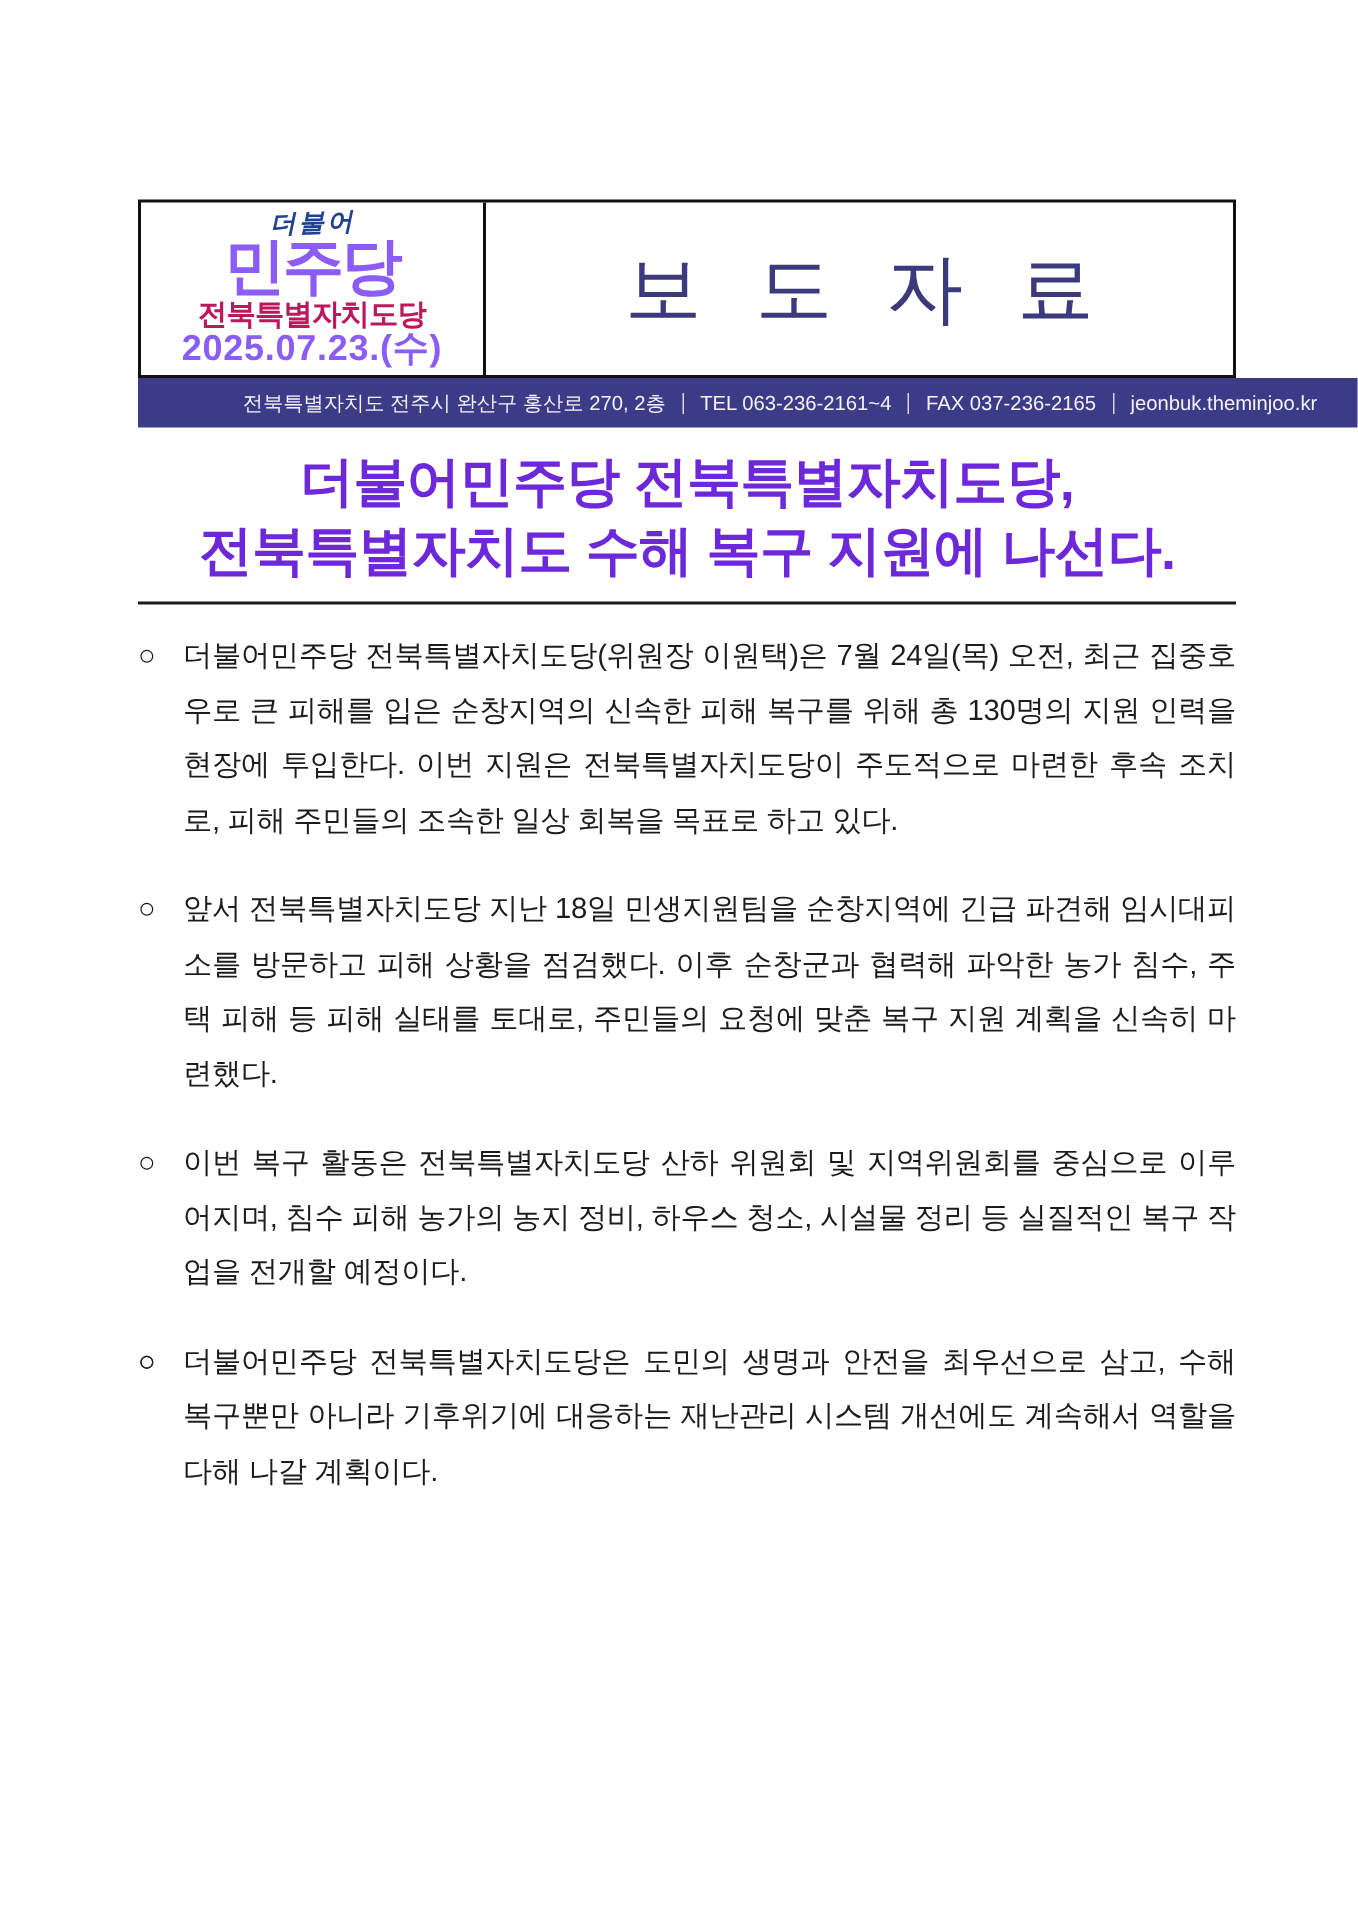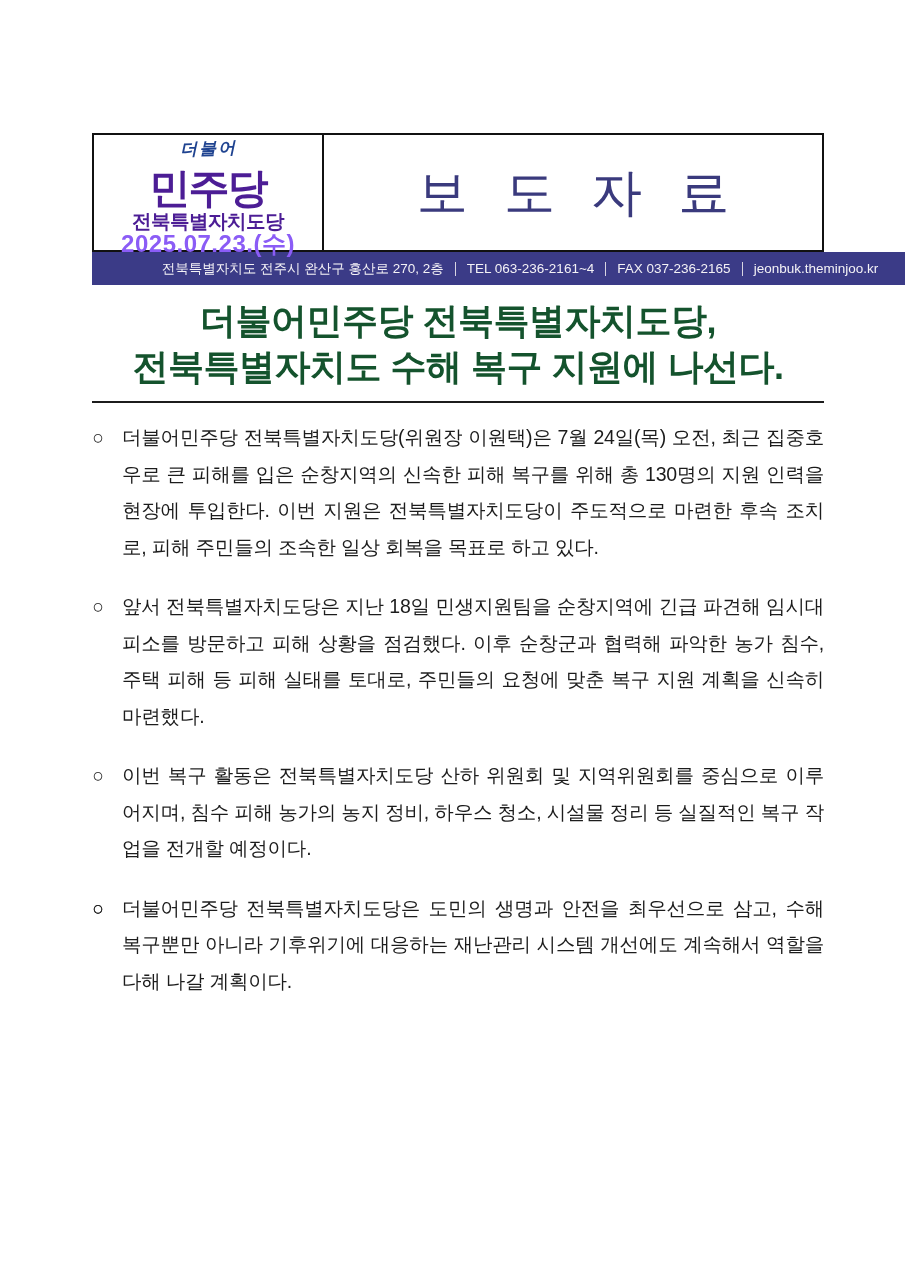--- a/index.html
+++ b/index.html
@@ -30,27 +30,26 @@
     padding-top: 5px; padding-bottom: 5px;
   }
   .logo-script {
     font-size: 17px; font-weight: 700; font-style: italic;
     color: #1f4390; letter-spacing: 2px;
     transform: rotate(-2deg);
     line-height: 1;
   }
   .logo-main {
     font-size: 41px; font-weight: 900;
-    color: #4c1d95; letter-spacing: -2px;
+    color: #8b5cf6; letter-spacing: -2px;
     line-height: 1.02;
-    margin-top: 11px;
   }
   .logo-branch {
     font-size: 19.5px; font-weight: 900;
-    color: #4c1d95; letter-spacing: -0.5px;
+    color: #be185d; letter-spacing: -0.5px;
     line-height: 1.15;
   }
   .logo-date {
     margin-top: auto;
     font-size: 24px; font-weight: 600;
     color: #8b5cf6; letter-spacing: 0.5px;
     line-height: 1;
   }
   .press-cell {
     flex: 1;
@@ -77,21 +76,21 @@
     border-left: 1px solid #d8d5e2;
     height: 14px;
     margin: 0 11px;
   }
   .contact-bar .seg { line-height: 1; }
 
   
   .headline {
     margin-top: 13px;
     text-align: center;
-    color: #14532d;
+    color: #6d28d9;
     font-size: 36px; font-weight: 600;
     line-height: 46px;
     letter-spacing: -0.5px;
   }
   .sub-headline {
     margin-top: 5px;
     text-align: center;
     color: #161616;
     font-size: 22.5px; font-weight: 400;
     letter-spacing: 0.5px;
@@ -157,21 +156,21 @@
 
   <hr class="title-divider">
 
   <div class="body-block">
     <div class="para">
       <span class="bullet">○</span>
       <span>더불어민주당 전북특별자치도당(위원장 이원택)은 7월 24일(목) 오전, 최근 집중호우로 큰 피해를 입은 순창지역의 신속한 피해 복구를 위해 총 130명의 지원 인력을 현장에 투입한다. 이번 지원은 전북특별자치도당이 주도적으로 마련한 후속 조치로, 피해 주민들의 조속한 일상 회복을 목표로 하고 있다.</span>
     </div>
     <div class="para">
       <span class="bullet">○</span>
-      <span>앞서 전북특별자치도당은 지난 18일 민생지원팀을 순창지역에 긴급 파견해 임시대피소를 방문하고 피해 상황을 점검했다. 이후 순창군과 협력해 파악한 농가 침수, 주택 피해 등 피해 실태를 토대로, 주민들의 요청에 맞춘 복구 지원 계획을 신속히 마련했다.</span>
+      <span>앞서 전북특별자치도당 지난 18일 민생지원팀을 순창지역에 긴급 파견해 임시대피소를 방문하고 피해 상황을 점검했다. 이후 순창군과 협력해 파악한 농가 침수, 주택 피해 등 피해 실태를 토대로, 주민들의 요청에 맞춘 복구 지원 계획을 신속히 마련했다.</span>
     </div>
     <div class="para">
       <span class="bullet">○</span>
       <span>이번 복구 활동은 전북특별자치도당 산하 위원회 및 지역위원회를 중심으로 이루어지며, 침수 피해 농가의 농지 정비, 하우스 청소, 시설물 정리 등 실질적인 복구 작업을 전개할 예정이다.</span>
     </div>
     <div class="para">
       <span class="bullet">○</span>
     </div>
     <div class="para">
       <span class="bullet">○</span>

